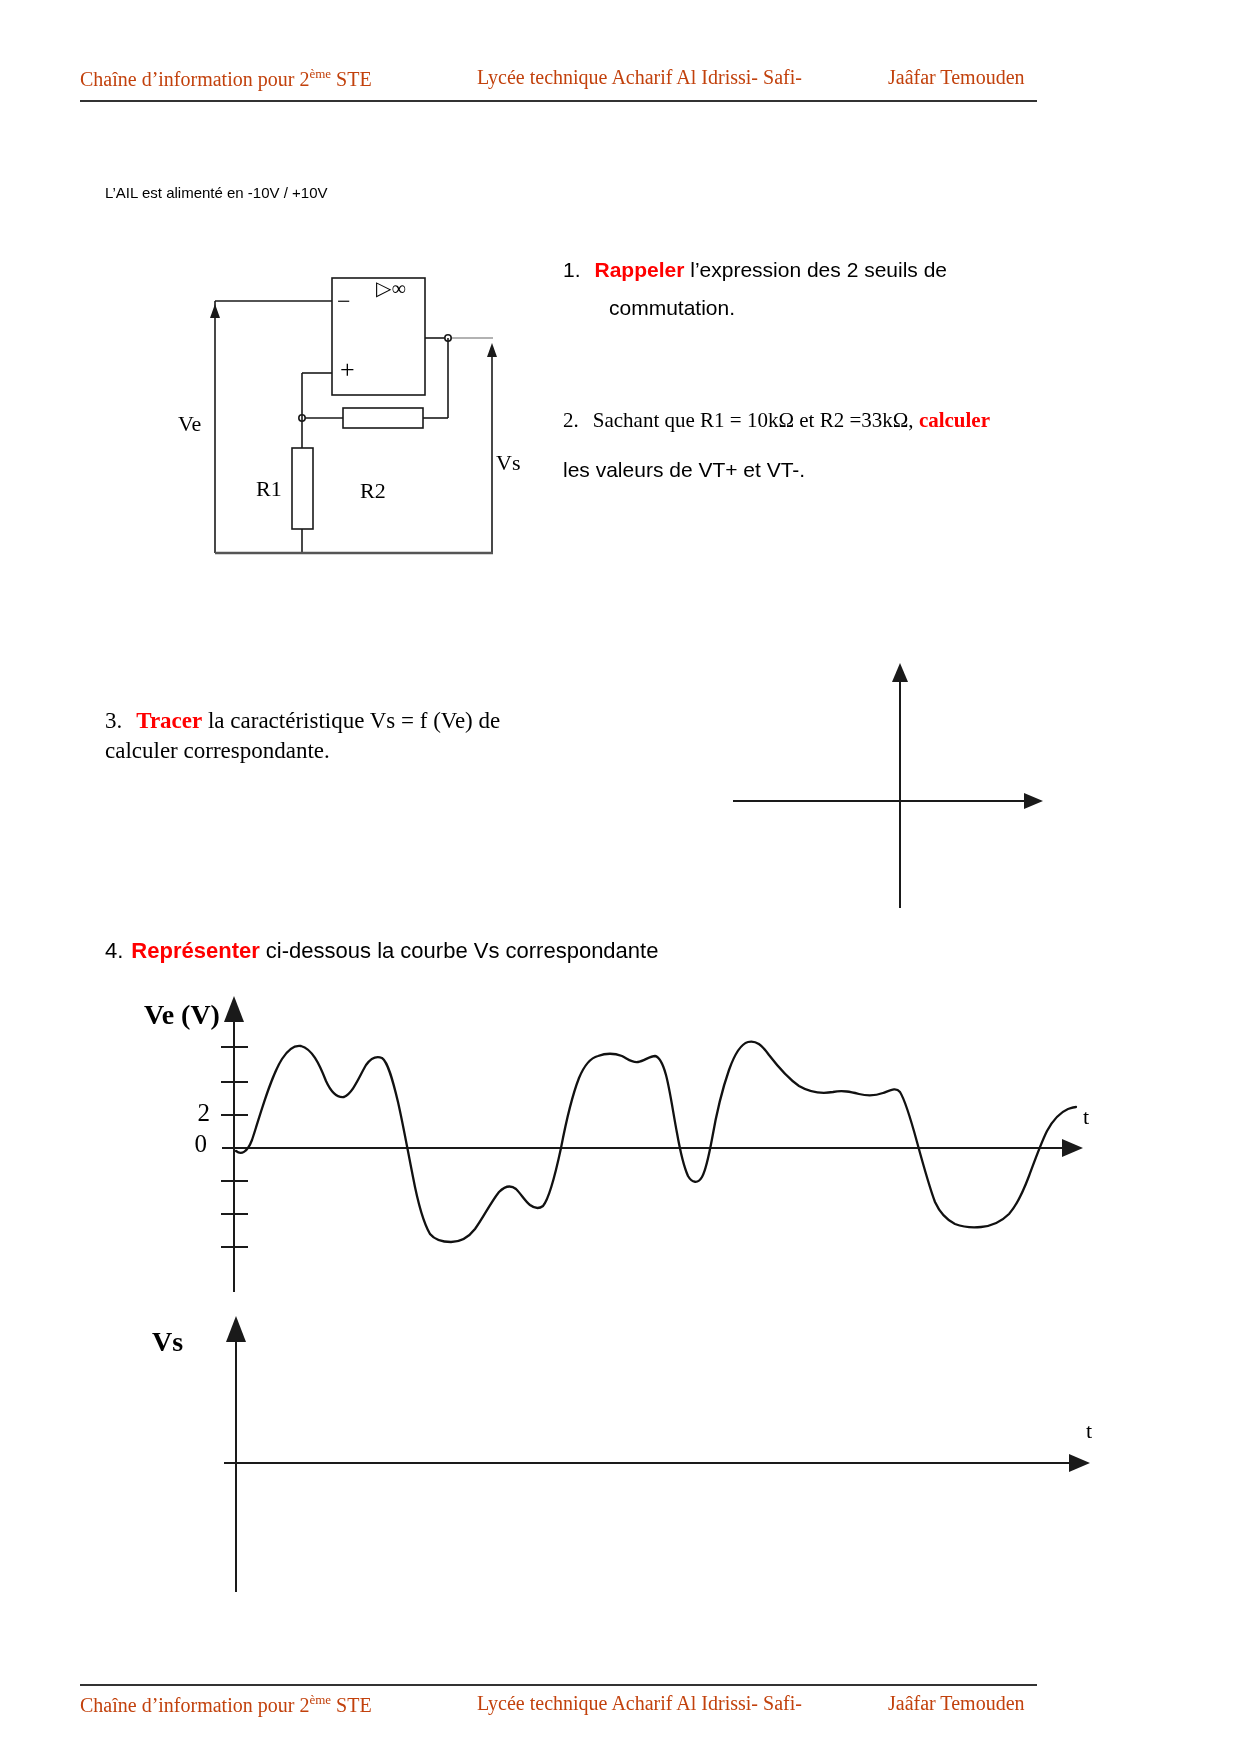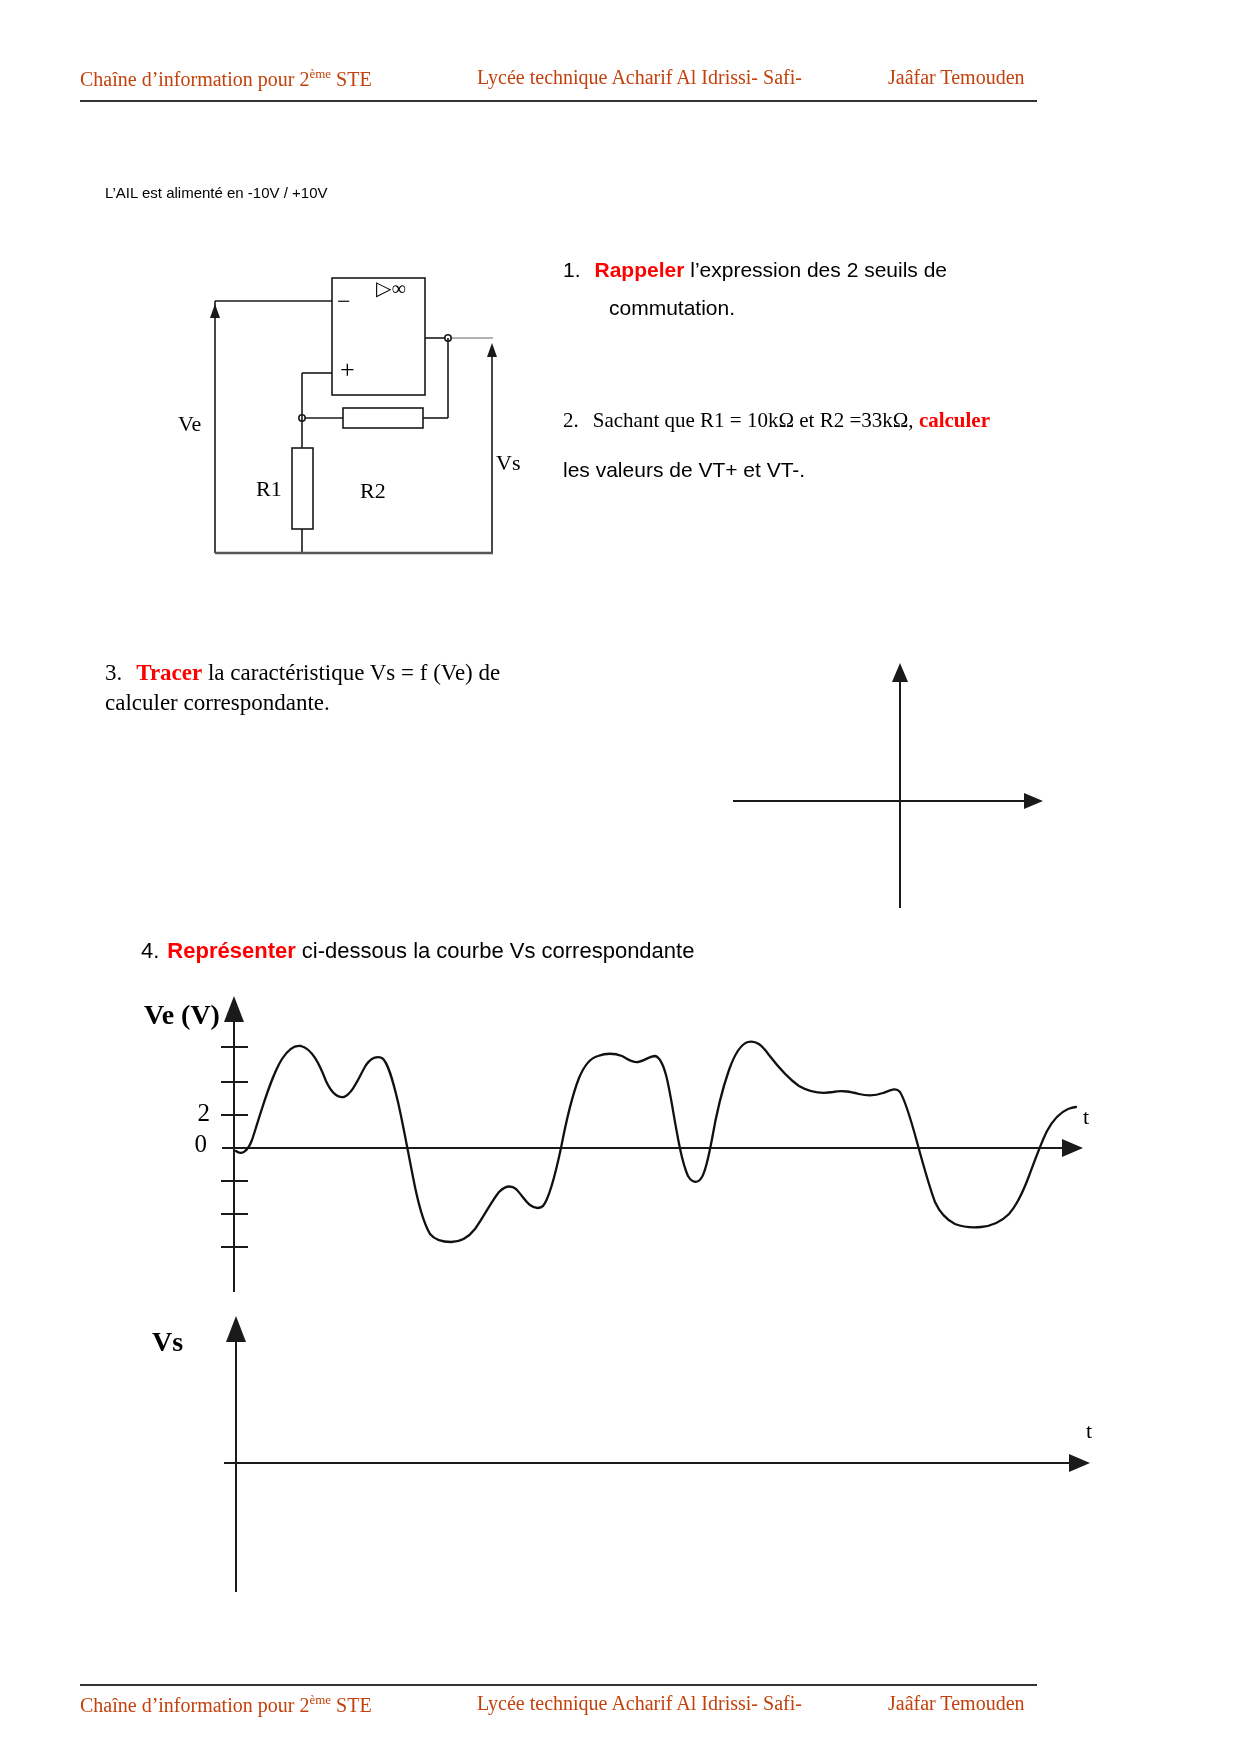--- a/index.html
+++ b/index.html
@@ -7,21 +7,21 @@
         font-family:"Liberation Serif", serif;color:#000;}
   .abs{position:absolute;white-space:nowrap;}
   .hf{font-size:20px;color:#c2410c;}
   .hf sup{font-size:13px;}
   .rule{position:absolute;height:2px;background:#333;}
   .title{font-size:29px;font-weight:bold;color:#4472c4;}
   .title .tmain{text-decoration:underline;text-decoration-thickness:2px;text-underline-offset:4px;}
   .sans{font-family:"Liberation Sans", sans-serif;}
   .sub{font-size:15px;}
   .q{font-size:21px;}
-  .q3{font-size:23px;}
+  .q3{font-size:23px;margin-top:48px;}
   .kw{color:#ff0000;font-weight:bold;}
   .qnum{margin-right:14px;}
   .clabel{font-size:22px;}
   .glabel{font-size:28px;font-weight:bold;text-align:right;}
   .gtick{font-size:25px;width:34px;text-align:right;}
   .tlab{font-size:22px;}
   svg{position:absolute;left:0;top:0;}
 </style>
 </head>
 <body>
@@ -145,21 +145,21 @@
 
   <div class="abs sans q" style="left:563px;top:258px;"><span class="qnum">1.</span><span class="kw">Rappeler</span><span> l’expression des 2 seuils de</span></div>
   <div class="abs sans q" style="left:563px;top:296px;margin-left:46px;">commutation.</div>
 
   <div class="abs sans q" style="left:563px;top:408px;font-family:Liberation Serif, serif;"><span class="qnum">2.</span><span>Sachant que R1 = 10kΩ et R2 =33kΩ, </span><span class="kw">calculer</span></div>
   <div class="abs sans q" style="left:563px;top:458px;">les valeurs de VT+ et VT-.</div>
 
   <div class="abs q3" style="left:105px;top:660px;"><span class="qnum">3.</span><span class="kw">Tracer</span><span> la caractéristique Vs = f (Ve) de</span></div>
   <div class="abs q3" style="left:105px;top:690px;">calculer correspondante.</div>
 
-  <div class="abs sans q" style="left:105px;top:938px;font-size:22px;margin-left:36px;"><span style="margin-right:8px;">4.</span><span class="kw">Représenter</span><span> ci-dessous la courbe Vs correspondante</span></div>
+  <div class="abs sans q" style="left:105px;top:938px;font-size:22px;"><span style="margin-right:8px;">4.</span><span class="kw">Représenter</span><span> ci-dessous la courbe Vs correspondante</span></div>
 
   <div class="abs glabel" style="left:144px;top:999px;">Ve (V)</div>
   <div class="abs gtick" style="left:176px;top:1099px;">2</div>
   <div class="abs gtick" style="left:173px;top:1130px;">0</div>
   <div class="abs tlab" style="left:1083px;top:1104px;">t</div>
 
   <div class="abs glabel" style="left:152px;top:1326px;">Vs</div>
   <div class="abs tlab" style="left:1086px;top:1418px;">t</div>
 
   <div class="rule" style="left:80px;top:1684px;width:957px;"></div>

